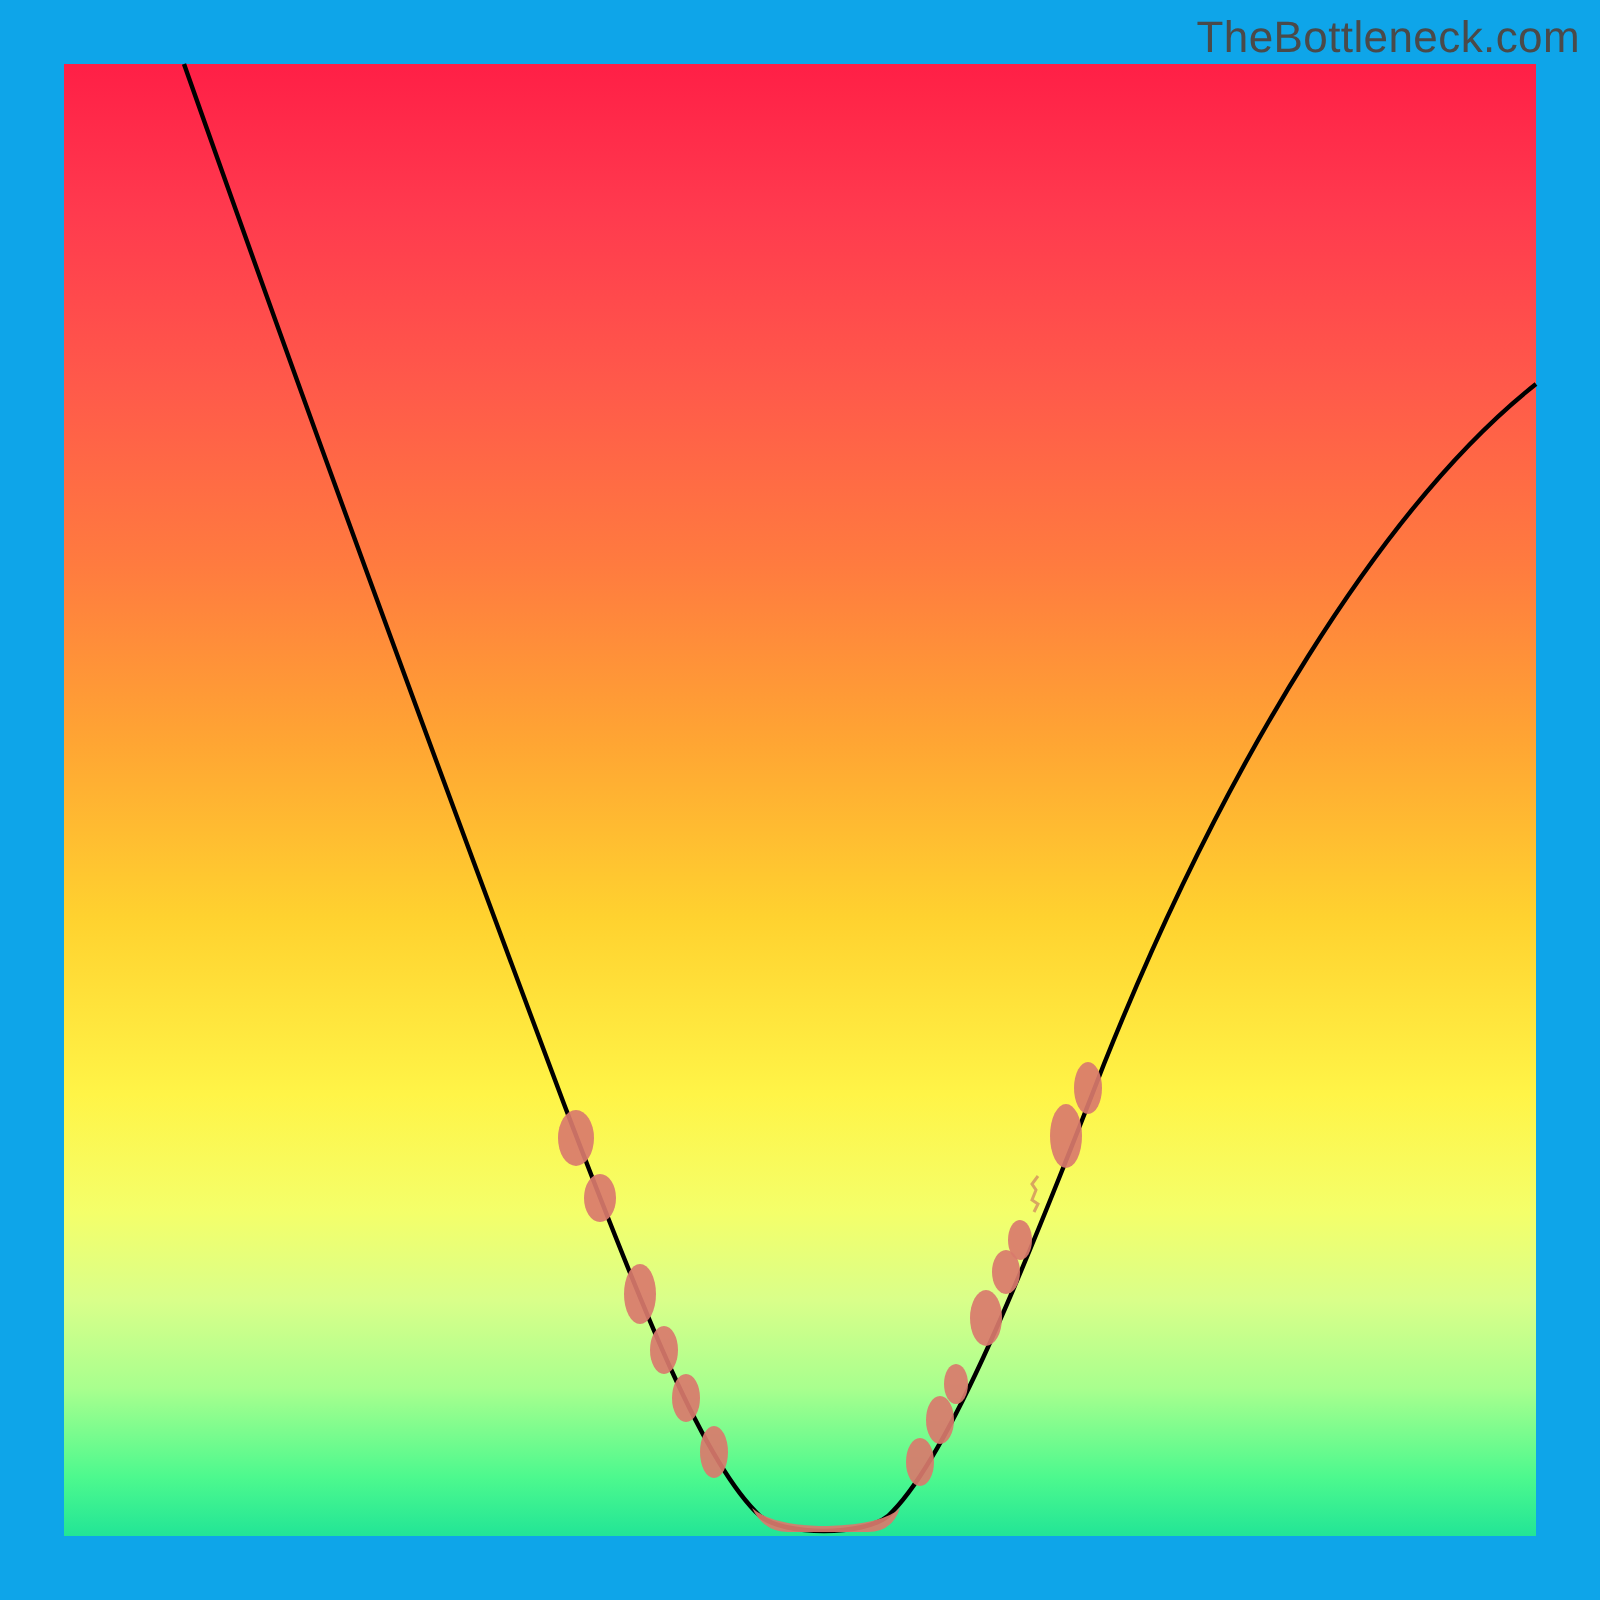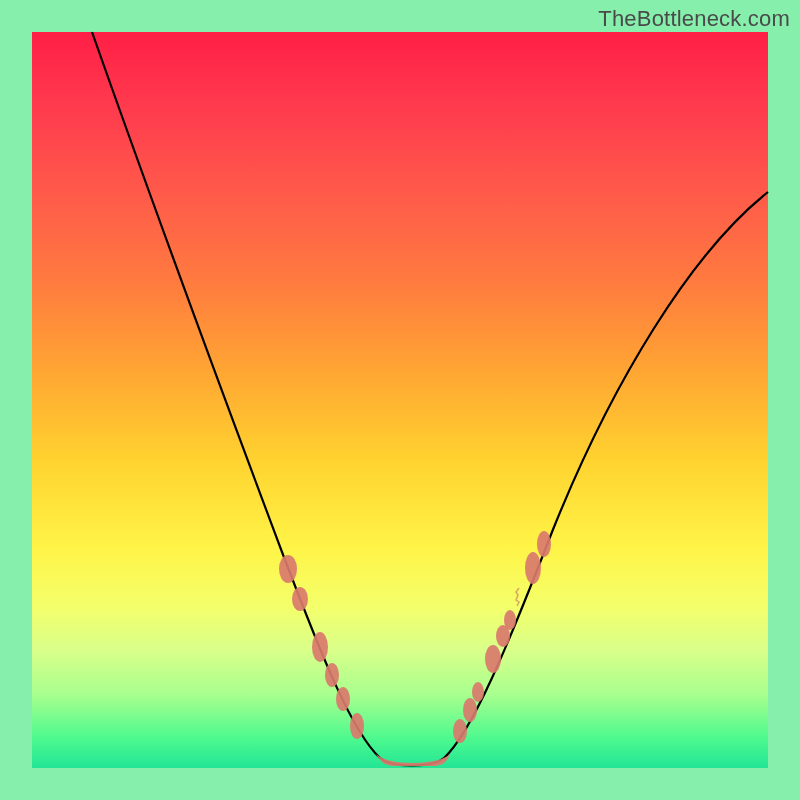--- a/index.html
+++ b/index.html
@@ -8,21 +8,21 @@
     width: 800px;
     height: 800px;
     overflow: hidden;
     background: #000;
     font-family: Arial, Helvetica, sans-serif;
   }
   .frame {
     position: relative;
     width: 800px;
     height: 800px;
-    background: #86efac;
+    background: #0ea5e9;
   }
   .plot {
     position: absolute;
     left: 32px;
     top: 32px;
     width: 736px;
     height: 736px;
     
     background: linear-gradient(
       to bottom,

